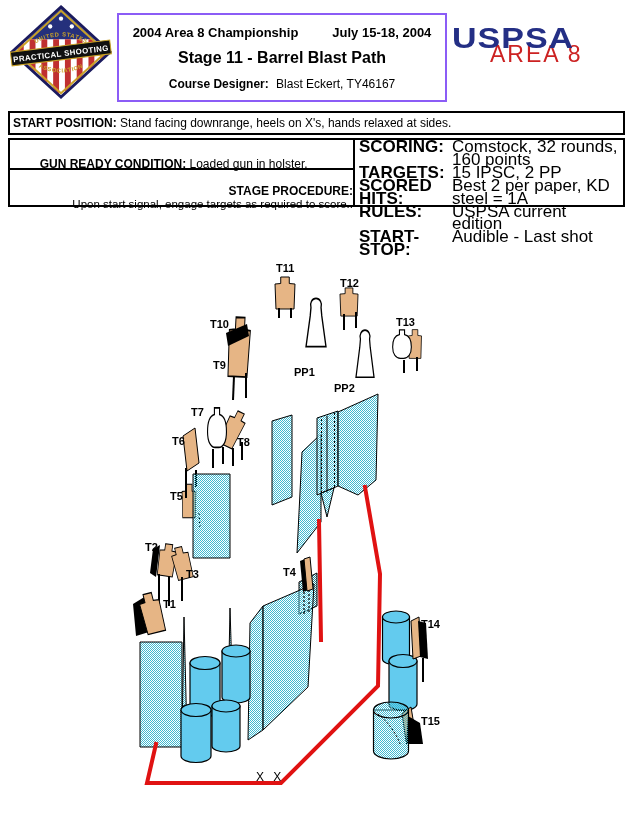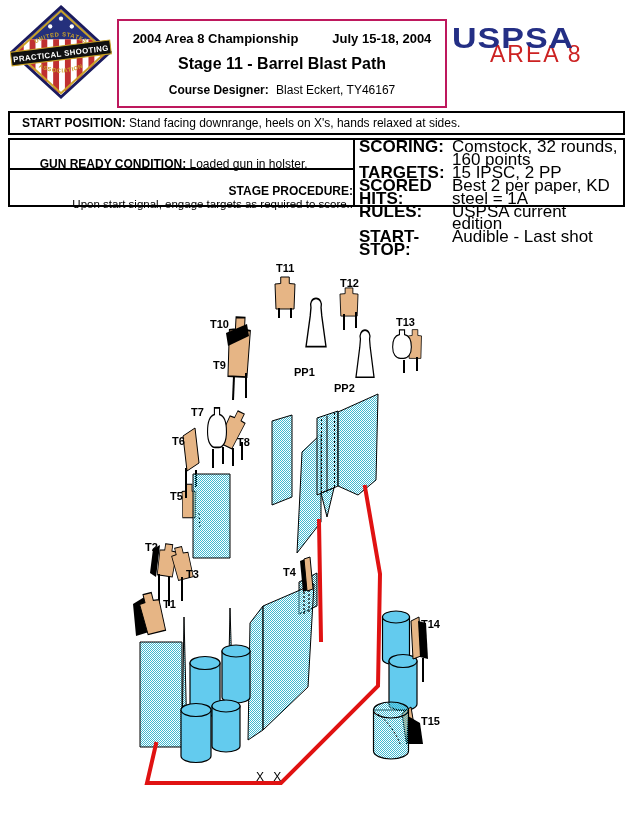--- a/index.html
+++ b/index.html
@@ -5,34 +5,34 @@
   :root{
     --wall-cyan:#3FB9D0; --wall-dark:#1F7F8F; --barrel-cyan:#63CBEE;
     --target-tan:#E6B585; --fault-red:#E01212; --brand-navy:#242F85; --brand-red:#CC2222;
   }
   *{box-sizing:border-box;margin:0;padding:0}
   body{background:#e8e8e8;font-family:"Liberation Sans",sans-serif}
   .page{position:relative;width:633px;height:831px;background:#fff;overflow:hidden}
 
   
   .badge{position:absolute;left:10px;top:4px}
-  .title-box{position:absolute;left:117px;top:19px;width:330px;height:89px;border:2px solid #be185d;
+  .title-box{position:absolute;left:117px;top:13px;width:330px;height:89px;border:2px solid #8b5cf6;
     display:flex;flex-direction:column;justify-content:space-evenly;align-items:center;text-align:center}
   .title-line1{display:flex;gap:34px;font-weight:bold;font-size:13px}
   .title-line2{font-weight:bold;font-size:16px}
   .title-line3{font-size:12px}
   .title-line3 .b{font-weight:bold}
   .title-line3 .v{margin-left:4px}
   .orglogo{position:absolute;left:452px;top:22px;width:178px;line-height:1}
   .orglogo .uspsa{font-size:34px;font-weight:bold;color:var(--brand-navy);letter-spacing:1px;transform:scaleY(.88);transform-origin:left top}
   .orglogo .area8{font-size:23px;color:var(--brand-red);letter-spacing:2px;margin-top:-13px;margin-left:38px}
 
   
   .startbar{position:absolute;left:8px;top:111px;width:617px;height:24px;border:2px solid #000;
-    font-size:12px;display:flex;align-items:center;padding-left:12px;white-space:pre}
+    font-size:12px;display:flex;align-items:center;padding-left:3px;white-space:pre}
   .startbar .b{font-weight:bold}
 
   
   .briefing{position:absolute;left:8px;top:138px;width:617px;height:69px;border:2px solid #000;display:flex}
   .brief-left{width:345px;border-right:2px solid #000;display:flex;flex-direction:column}
   .gun-ready{height:30px;border-bottom:2px solid #000;font-size:12px;padding:3px 3px;white-space:pre}
   .gun-ready .b{font-weight:bold}
   .procedure{flex:1;text-align:right;padding-top:14px}
   .procedure .t{font-weight:bold;font-size:12px}
   .procedure .x{font-size:11.5px}

